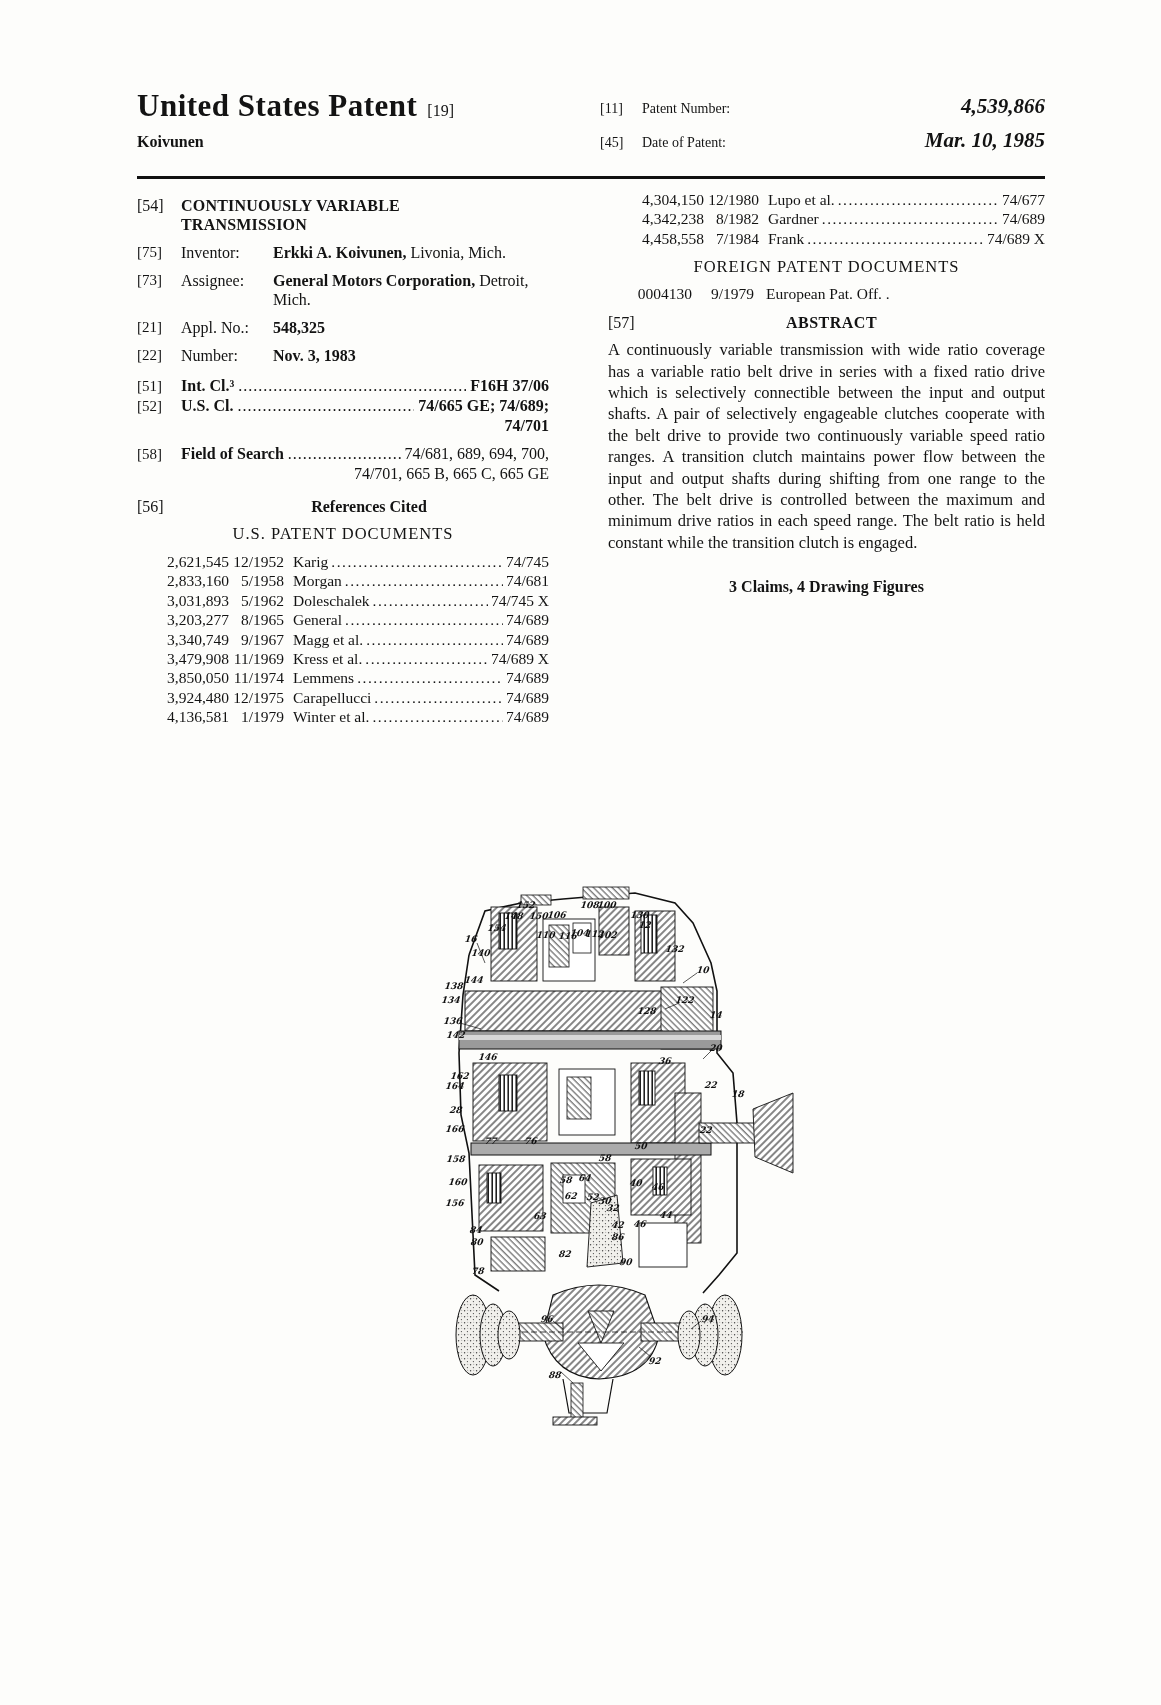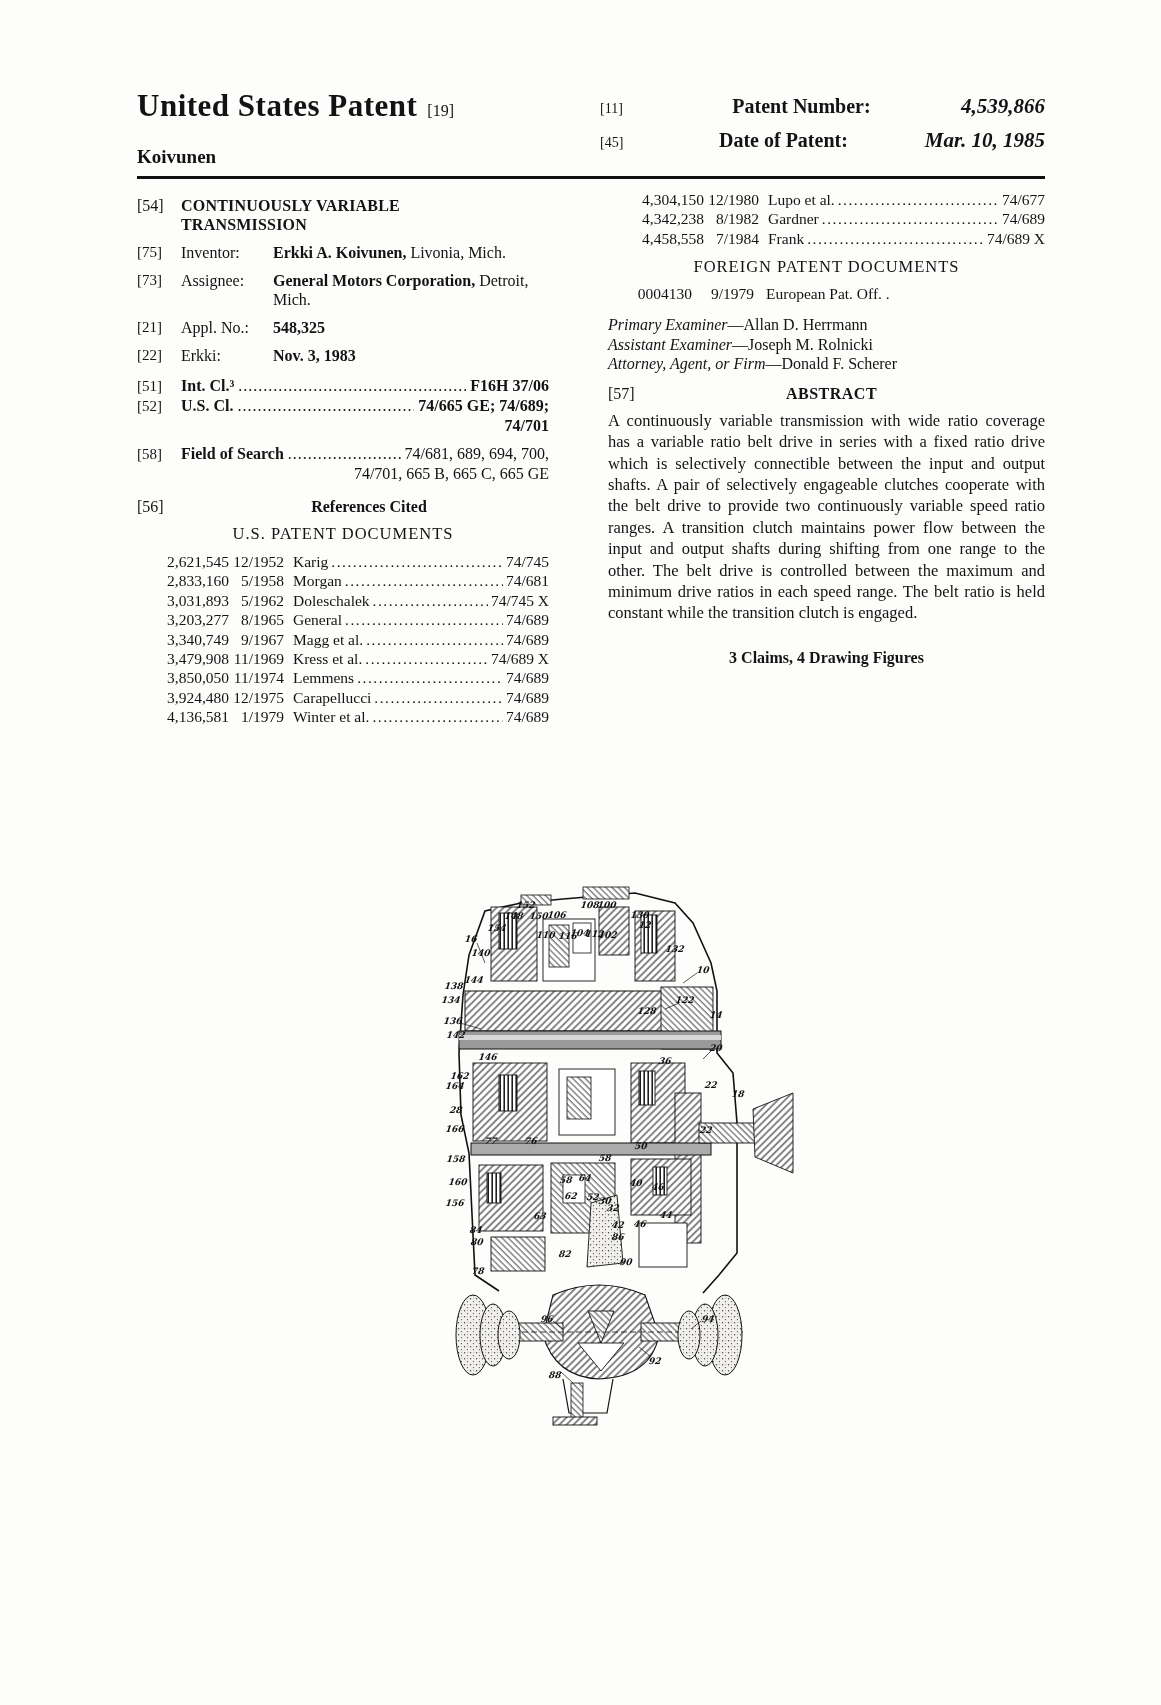--- a/index.html
+++ b/index.html
@@ -7,25 +7,25 @@
     width:1161px;height:1705px;position:relative;background:#fdfdfb;
     font-family:"Liberation Serif", serif;color:#131313;overflow:hidden;
   }
   .page{position:absolute;inset:0;}
 
   
   .header{position:absolute;left:137px;top:88px;width:908px;}
   .hdr-left{position:absolute;left:0;top:0;}
   .hdr-title{font-size:31px;font-weight:bold;letter-spacing:.5px;}
   .hdr-code{font-size:16px;font-weight:normal;margin-left:10px;}
-  .hdr-surname{font-size:19px;font-weight:bold;margin-top:22px;}
+  .hdr-surname{font-size:16px;font-weight:bold;margin-top:9px;}
   .hdr-right{position:absolute;right:0;top:6px;width:445px;}
   .hdr-row{display:grid;grid-template-columns:42px 1fr auto;align-items:baseline;margin-bottom:9px;}
   .hdr-row .code{font-size:14px;}
-  .hdr-row .lbl{font-size:20px;font-weight:bold;text-align:center;}
+  .hdr-row .lbl{font-size:14px;font-weight:normal;}
   .hdr-row .val{font-size:21px;font-weight:bold;text-align:right;font-style:italic;}
   .rule{position:absolute;left:137px;top:176px;width:908px;height:3px;background:#111;}
 
   
   .col-left{position:absolute;left:137px;top:190px;width:412px;font-size:16px;line-height:19px;}
   .col-right{position:absolute;left:608px;top:190px;width:437px;font-size:16px;line-height:19px;}
 
   .field{display:grid;grid-template-columns:44px 92px 1fr;margin-top:9px;}
   .field .code{font-size:15px;}
   .field .flabel{}
@@ -123,21 +123,21 @@
     </div>
 
     <div class="field">
       <span class="code">[21]</span>
       <span class="flabel">Appl. No.:</span>
       <span class="bold">548,325</span>
     </div>
 
     <div class="field">
       <span class="code">[22]</span>
-      <span class="flabel">Erkki:</span>
+      <span class="flabel">Number:</span>
       <span class="bold">Nov. 3, 1983</span>
     </div>
 
     <div class="clsrow" style="margin-top:11px">
       <span class="code">[51]</span>
       <span class="clabel">Int. Cl.³</span>
       <span class="leader"></span>
       <span class="cls-val">F16H 37/06</span>
     </div>
 
@@ -255,25 +255,20 @@
         </div>
     </div>
 
     <div class="foreign-heading">FOREIGN PATENT DOCUMENTS</div>
     <div class="foreign-row">
       <span class="rnum">0004130</span>
       <span class="rdate">9/1979</span>
       <span class="rname">European Pat. Off. .</span>
     </div>
 
-    <div class="examiners">
-      <div class="exam-line"><span class="ital">Primary Examiner</span><span>—Allan D. Herrmann</span></div>
-      <div class="exam-line"><span class="ital">Assistant Examiner</span><span>—Joseph M. Rolnicki</span></div>
-      <div class="exam-line"><span class="ital">Attorney, Agent, or Firm</span><span>—Donald F. Scherer</span></div>
-    </div>
 
     <div class="abstract-heading">
       <span class="code">[57]</span>
       <span class="ah">ABSTRACT</span>
     </div>
     <div class="abstract-text">A continuously variable transmission with wide ratio coverage has a variable ratio belt drive in series with a fixed ratio drive which is selectively connectible between the input and output shafts. A pair of selectively engageable clutches cooperate with the belt drive to provide two continuously variable speed ratio ranges. A transition clutch maintains power flow between the input and output shafts during shifting from one range to the other. The belt drive is controlled between the maximum and minimum drive ratios in each speed range. The belt ratio is held constant while the transition clutch is engaged.</div>
 
     <div class="claims-line">3 Claims, 4 Drawing Figures</div>
   </div>
 

